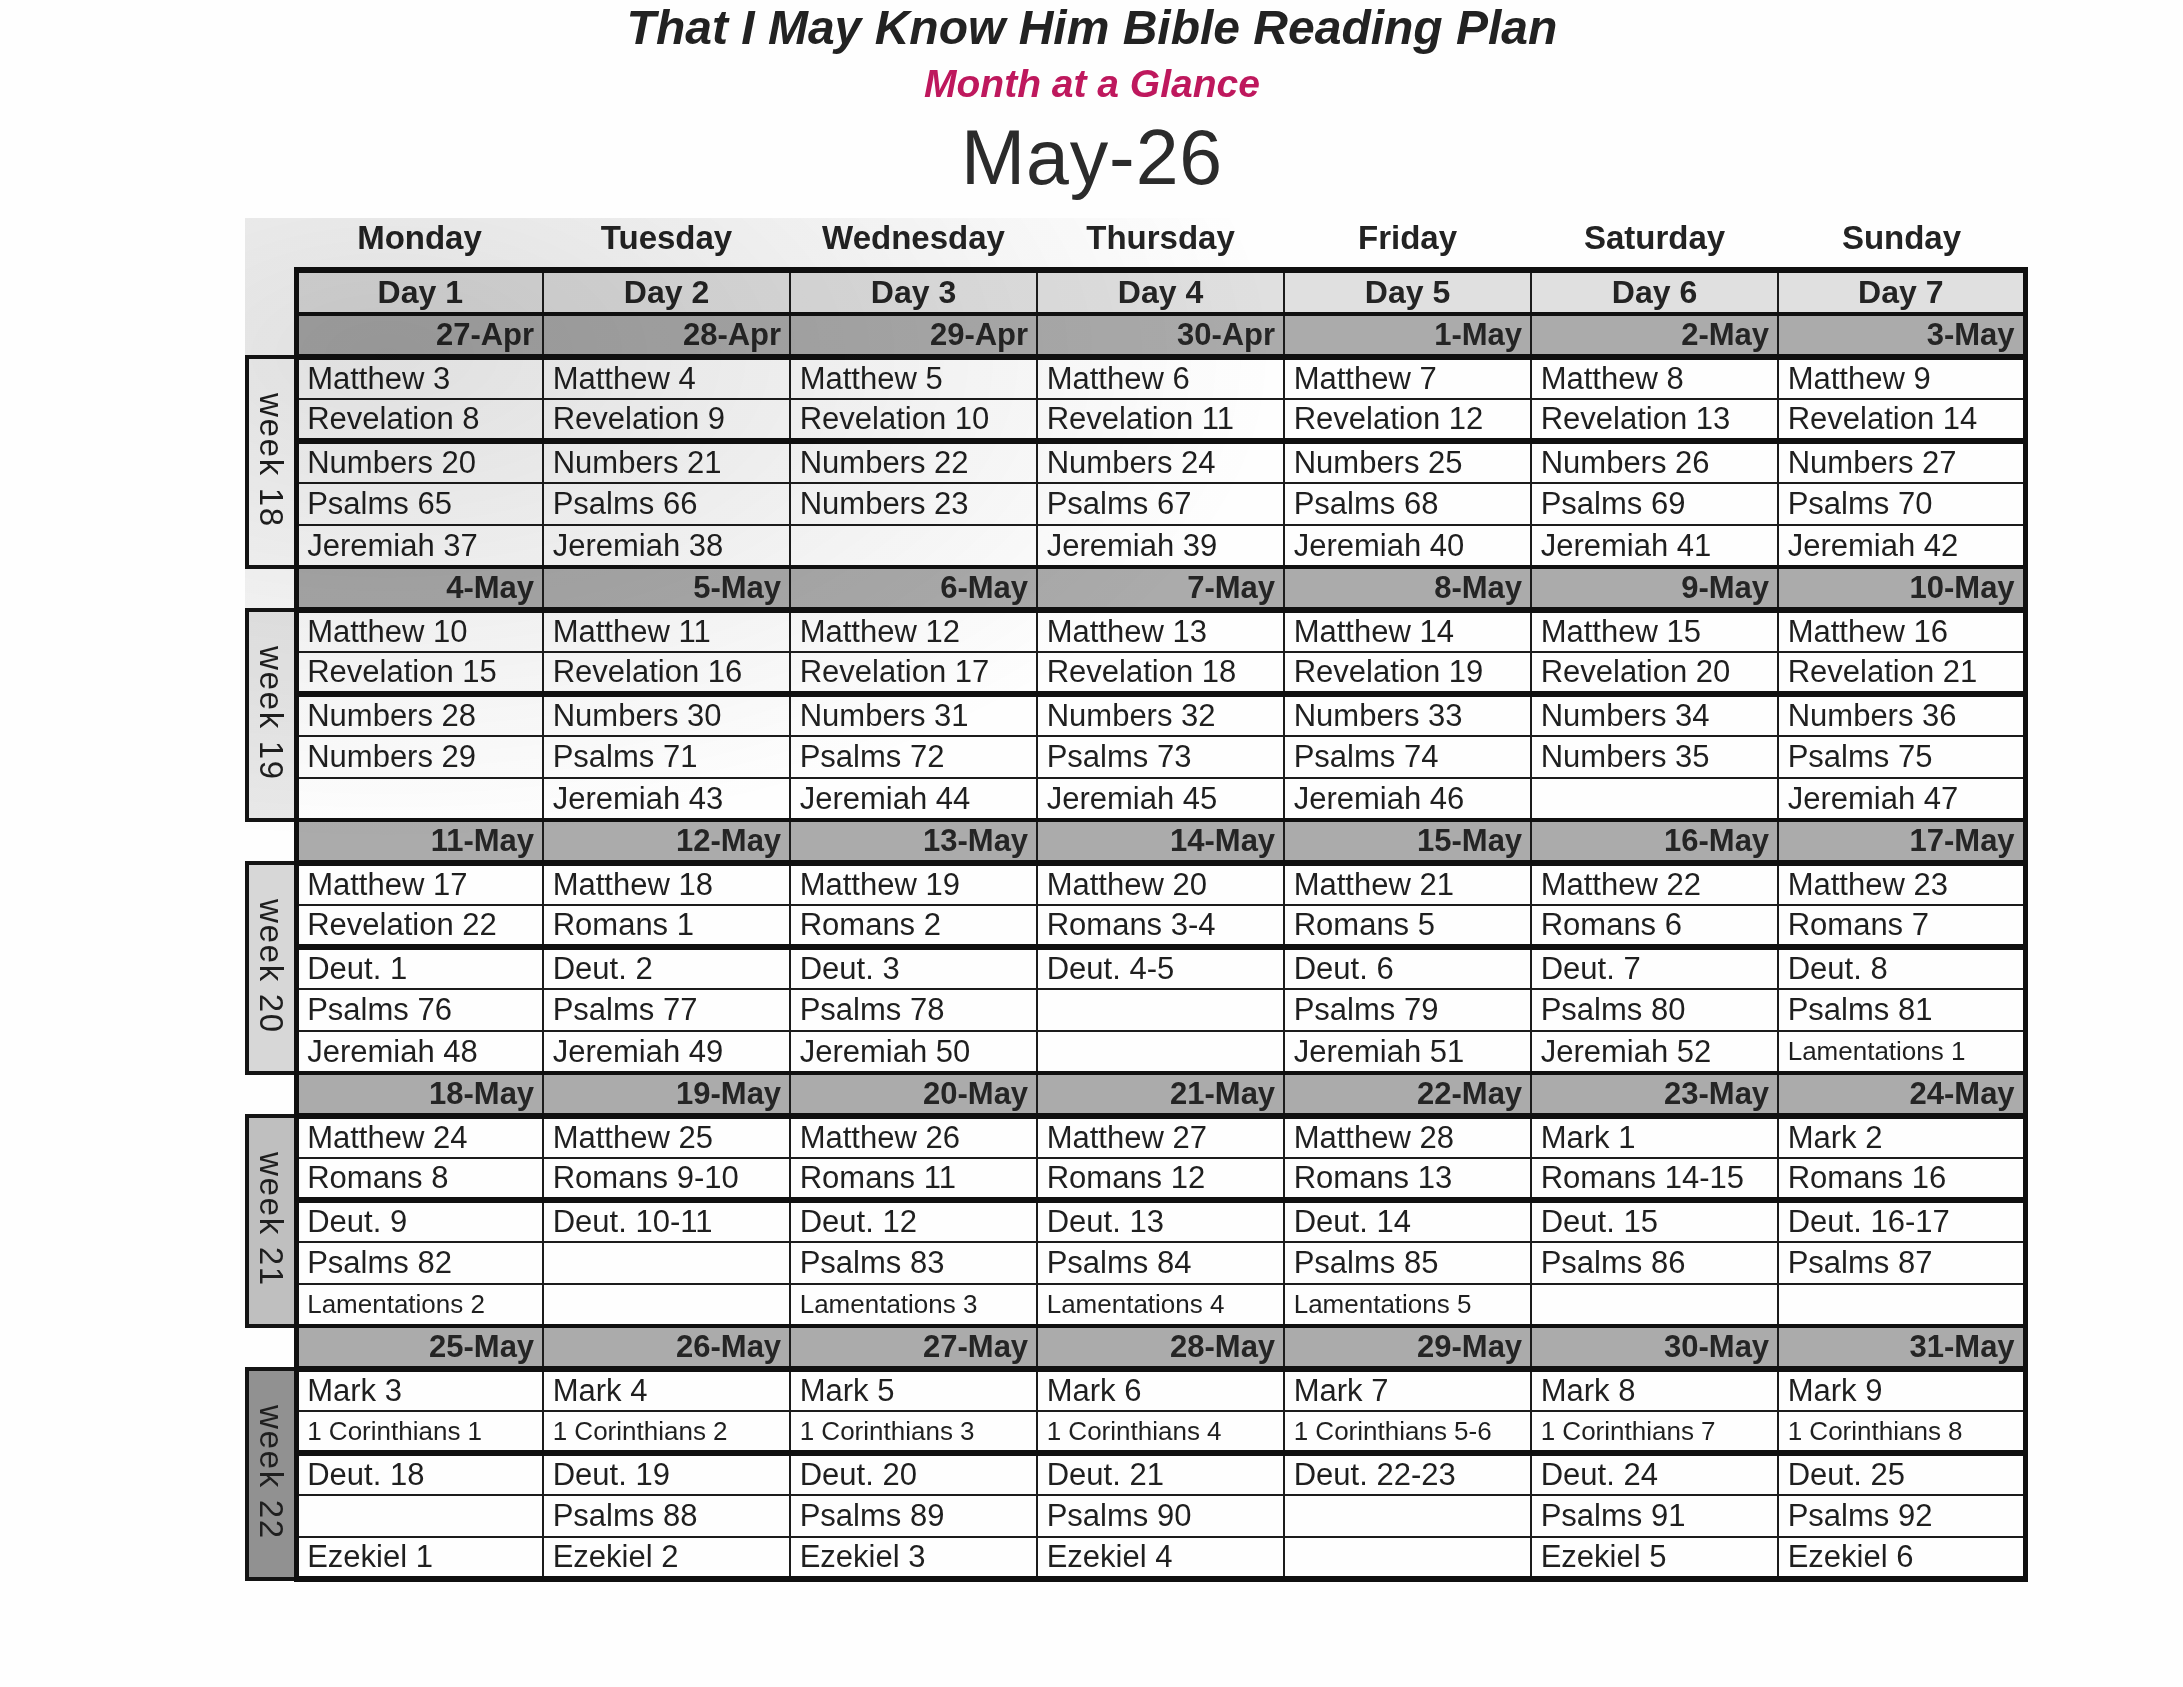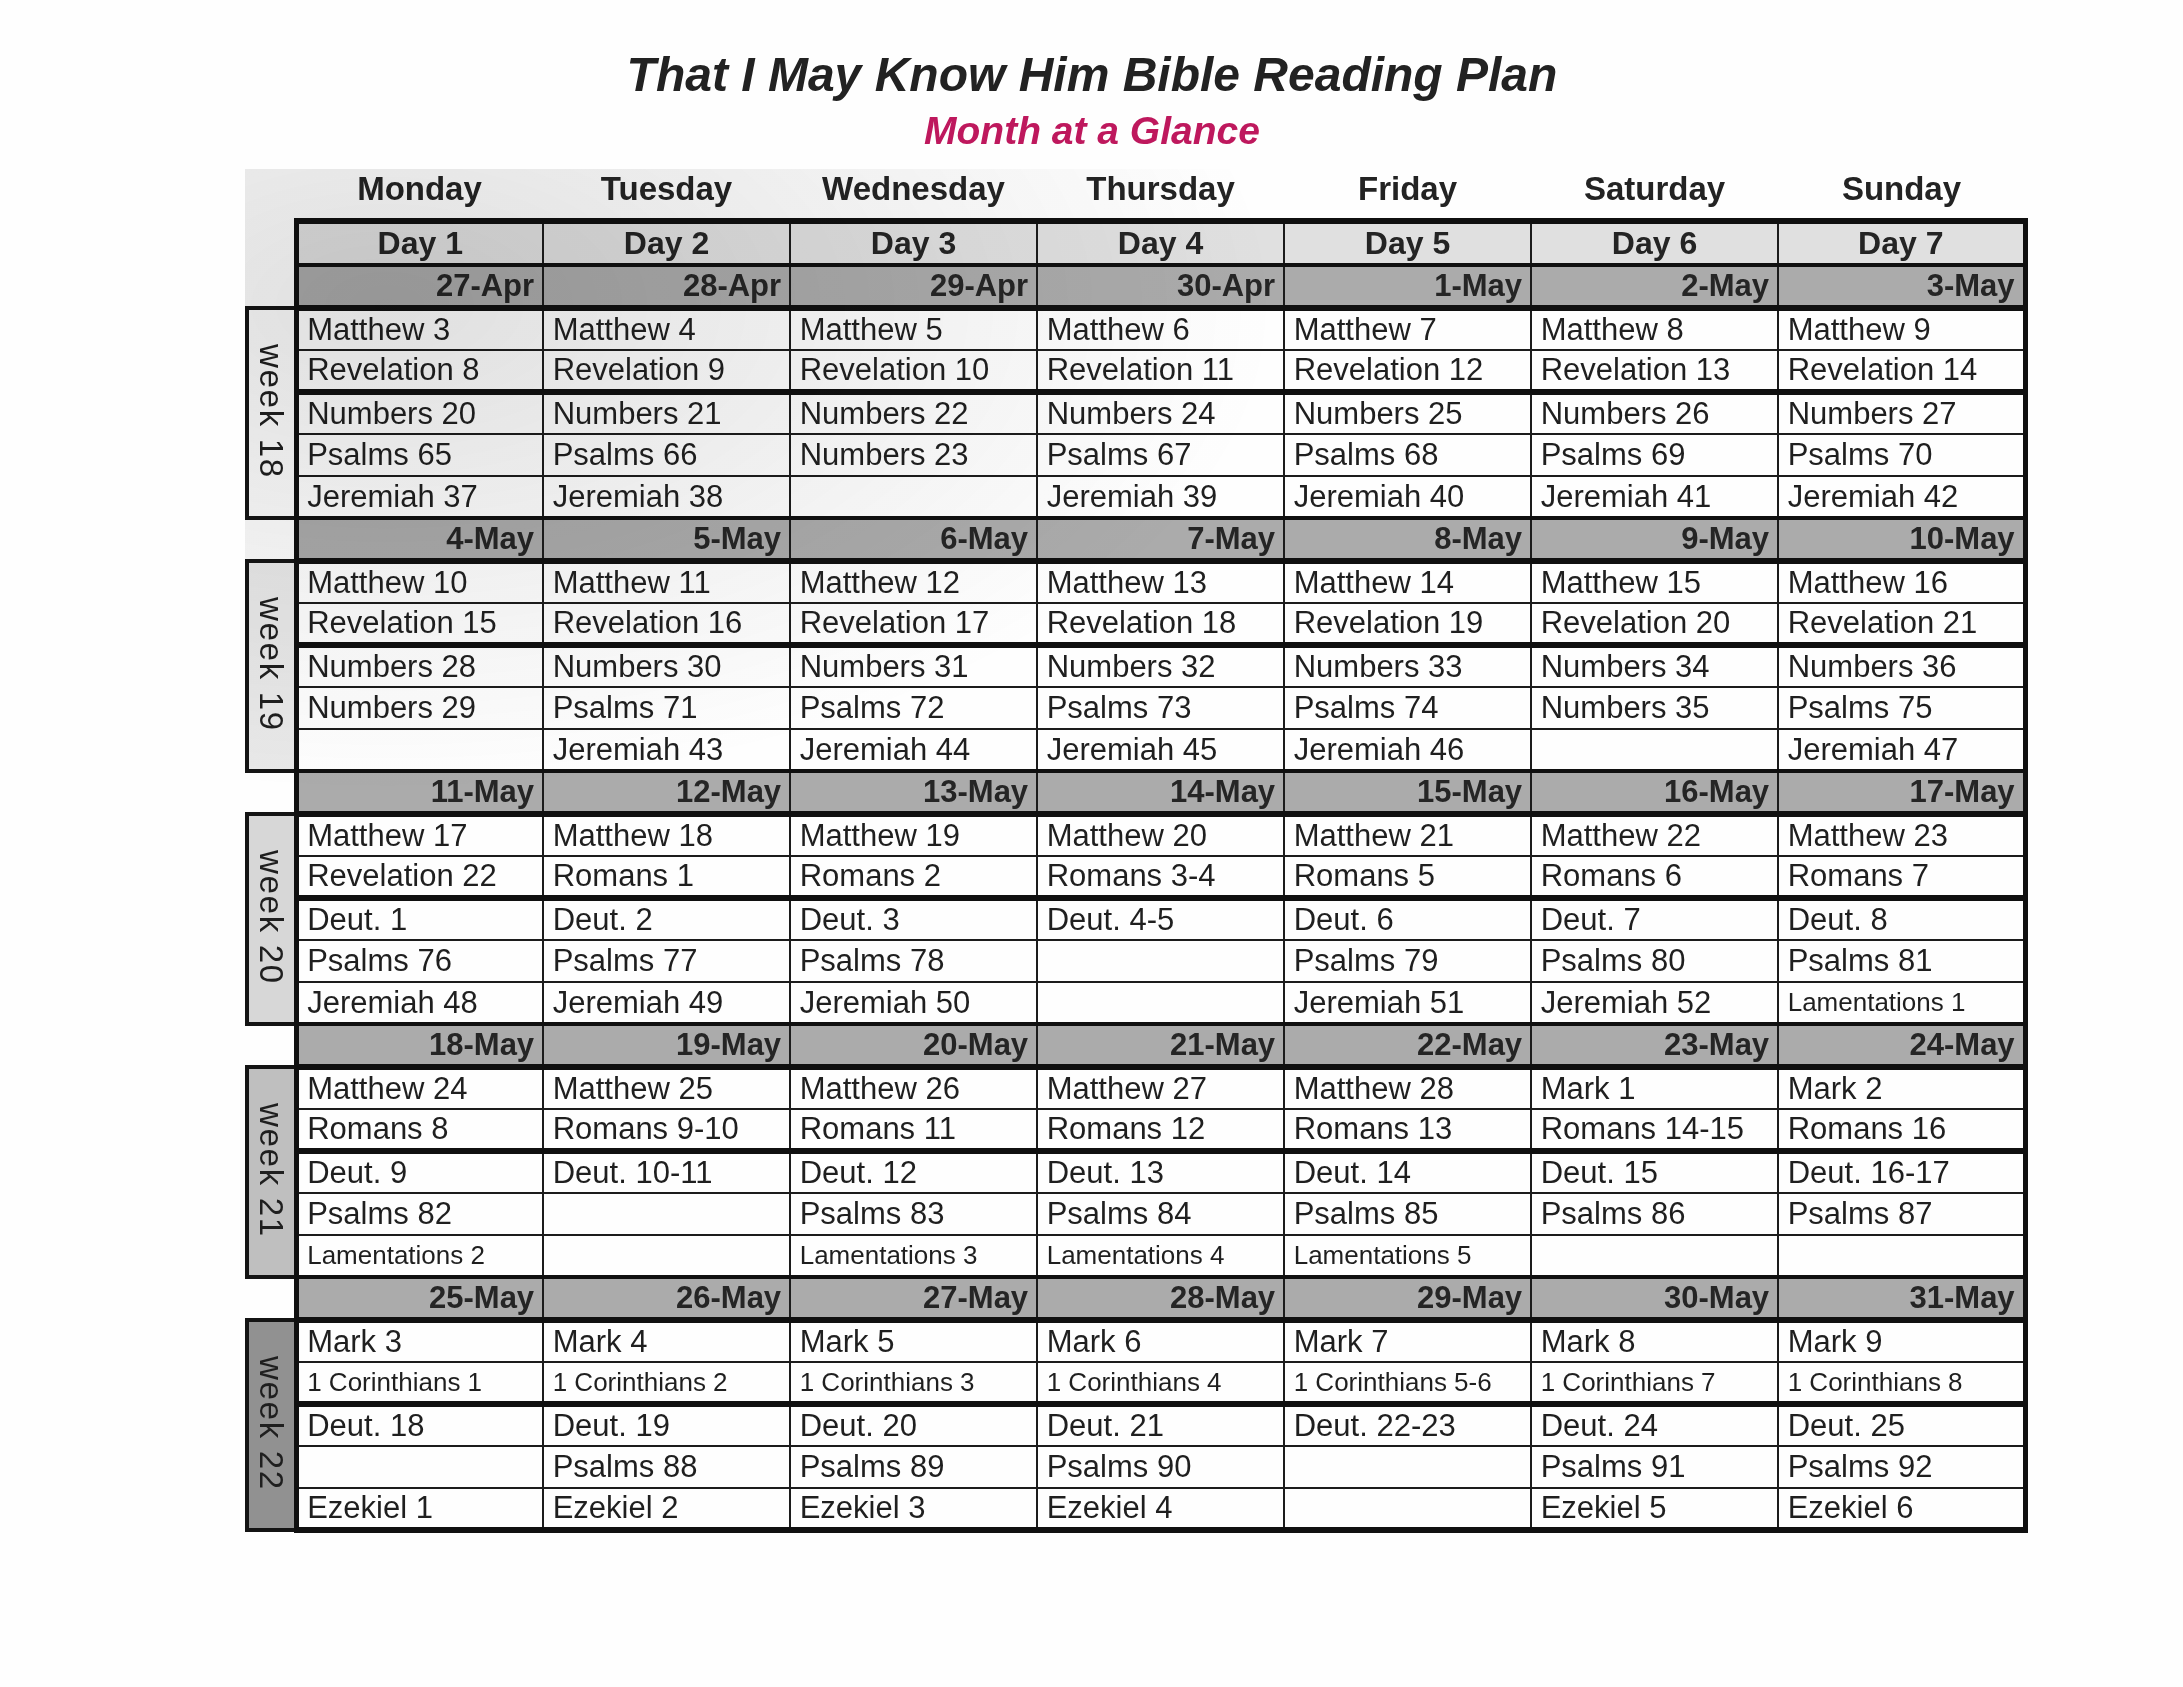--- a/index.html
+++ b/index.html
@@ -8,21 +8,21 @@
     background: #ffffff;
     overflow: hidden;
     font-family: "Liberation Sans", sans-serif;
     color: #1e1e1e;
   }
   .page {
     width: 2184px; height: 1687px;
     position: relative;
     background: #fefefe;
   }
-  .titles { text-align: center; padding-top: 47px; }
+  .titles { text-align: center; }
   .title {
     font-size: 48px; font-weight: bold; font-style: italic;
     color: #222; letter-spacing: 0px;
   }
   .subtitle {
     font-size: 39px; font-weight: bold; font-style: italic;
     color: #be185d; margin-top: 7px;
   }
   .month {
     font-size: 77px; font-weight: 400;
@@ -115,20 +115,21 @@
     line-height: 1;
   }
 </style>
 </head>
 <body>
 
 <div class="page">
   <div class="titles">
     <div class="title">That I May Know Him Bible Reading Plan</div>
     <div class="subtitle">Month at a Glance</div>
+    <div class="month">May-26</div>
   </div>
 
   <div class="table-wrap">
     <table class="plan">
       <colgroup>
         <col class="wk">
         <col class="day">
           <col class="day">
           <col class="day">
           <col class="day">

